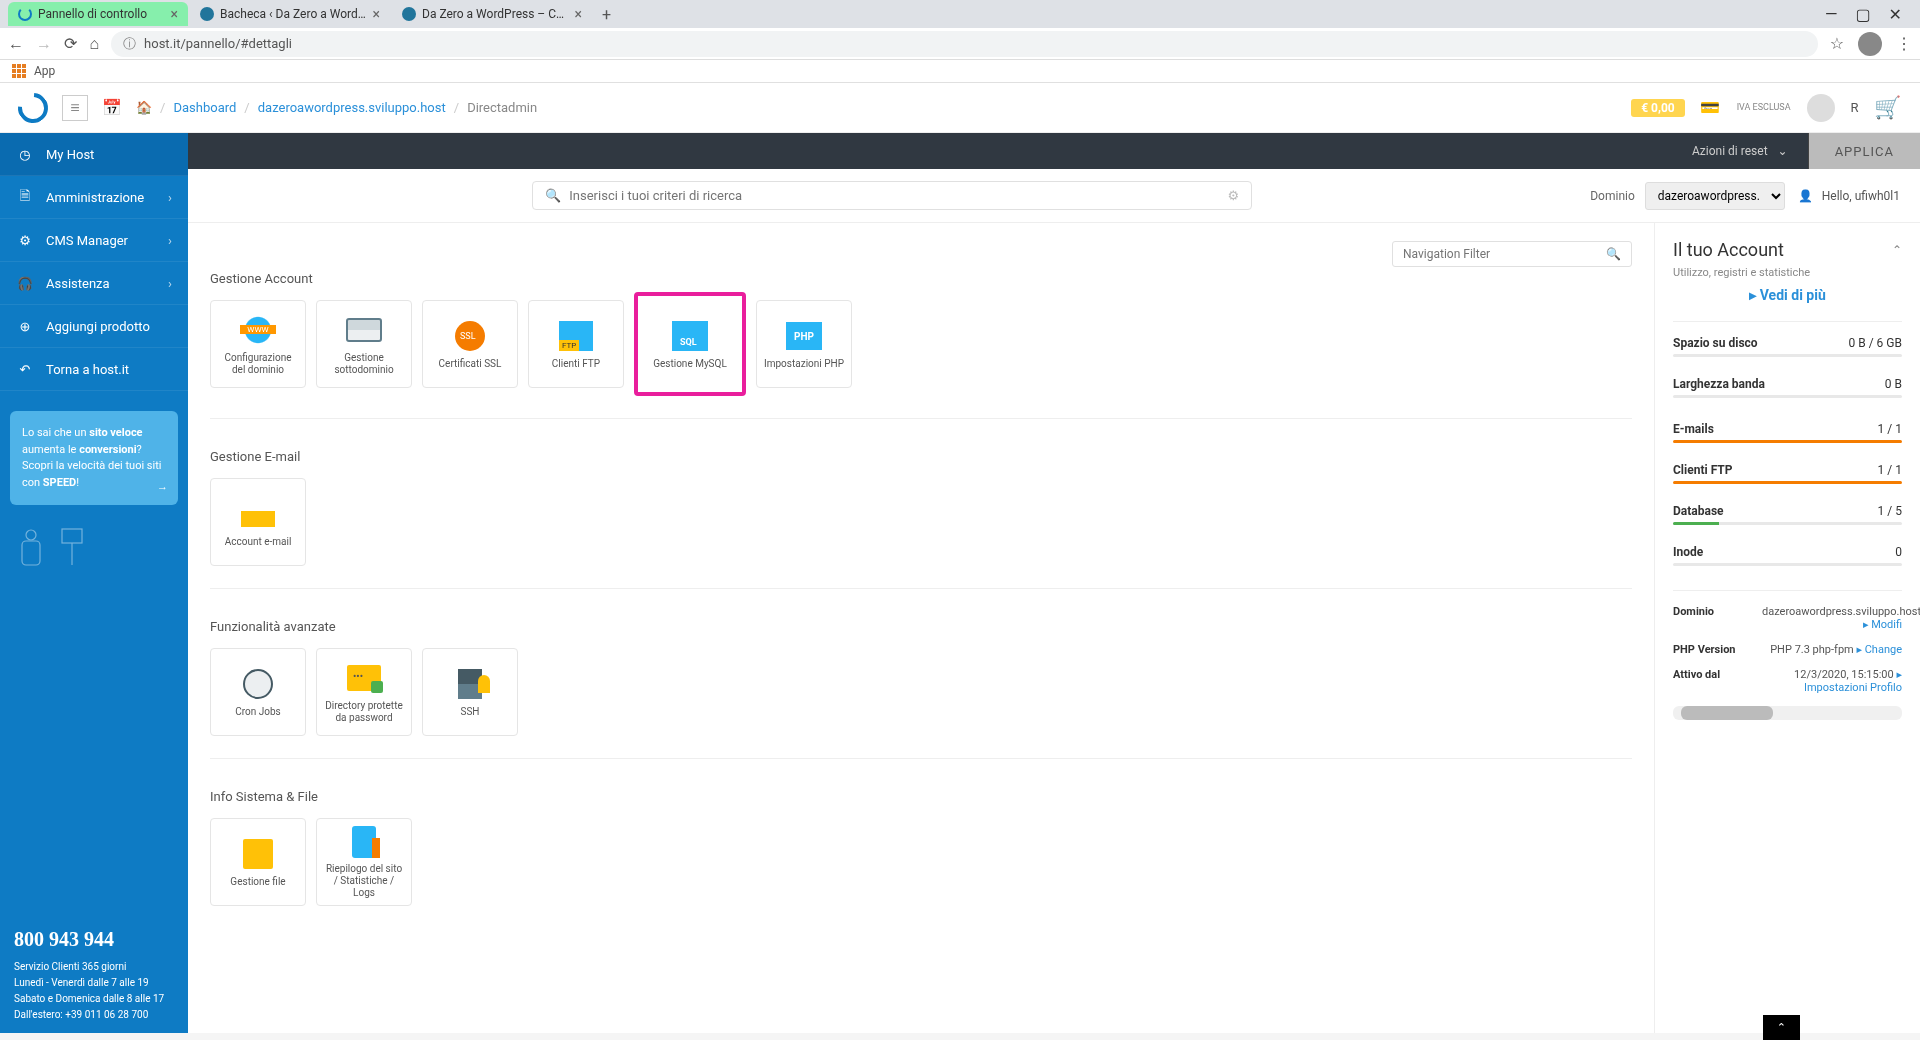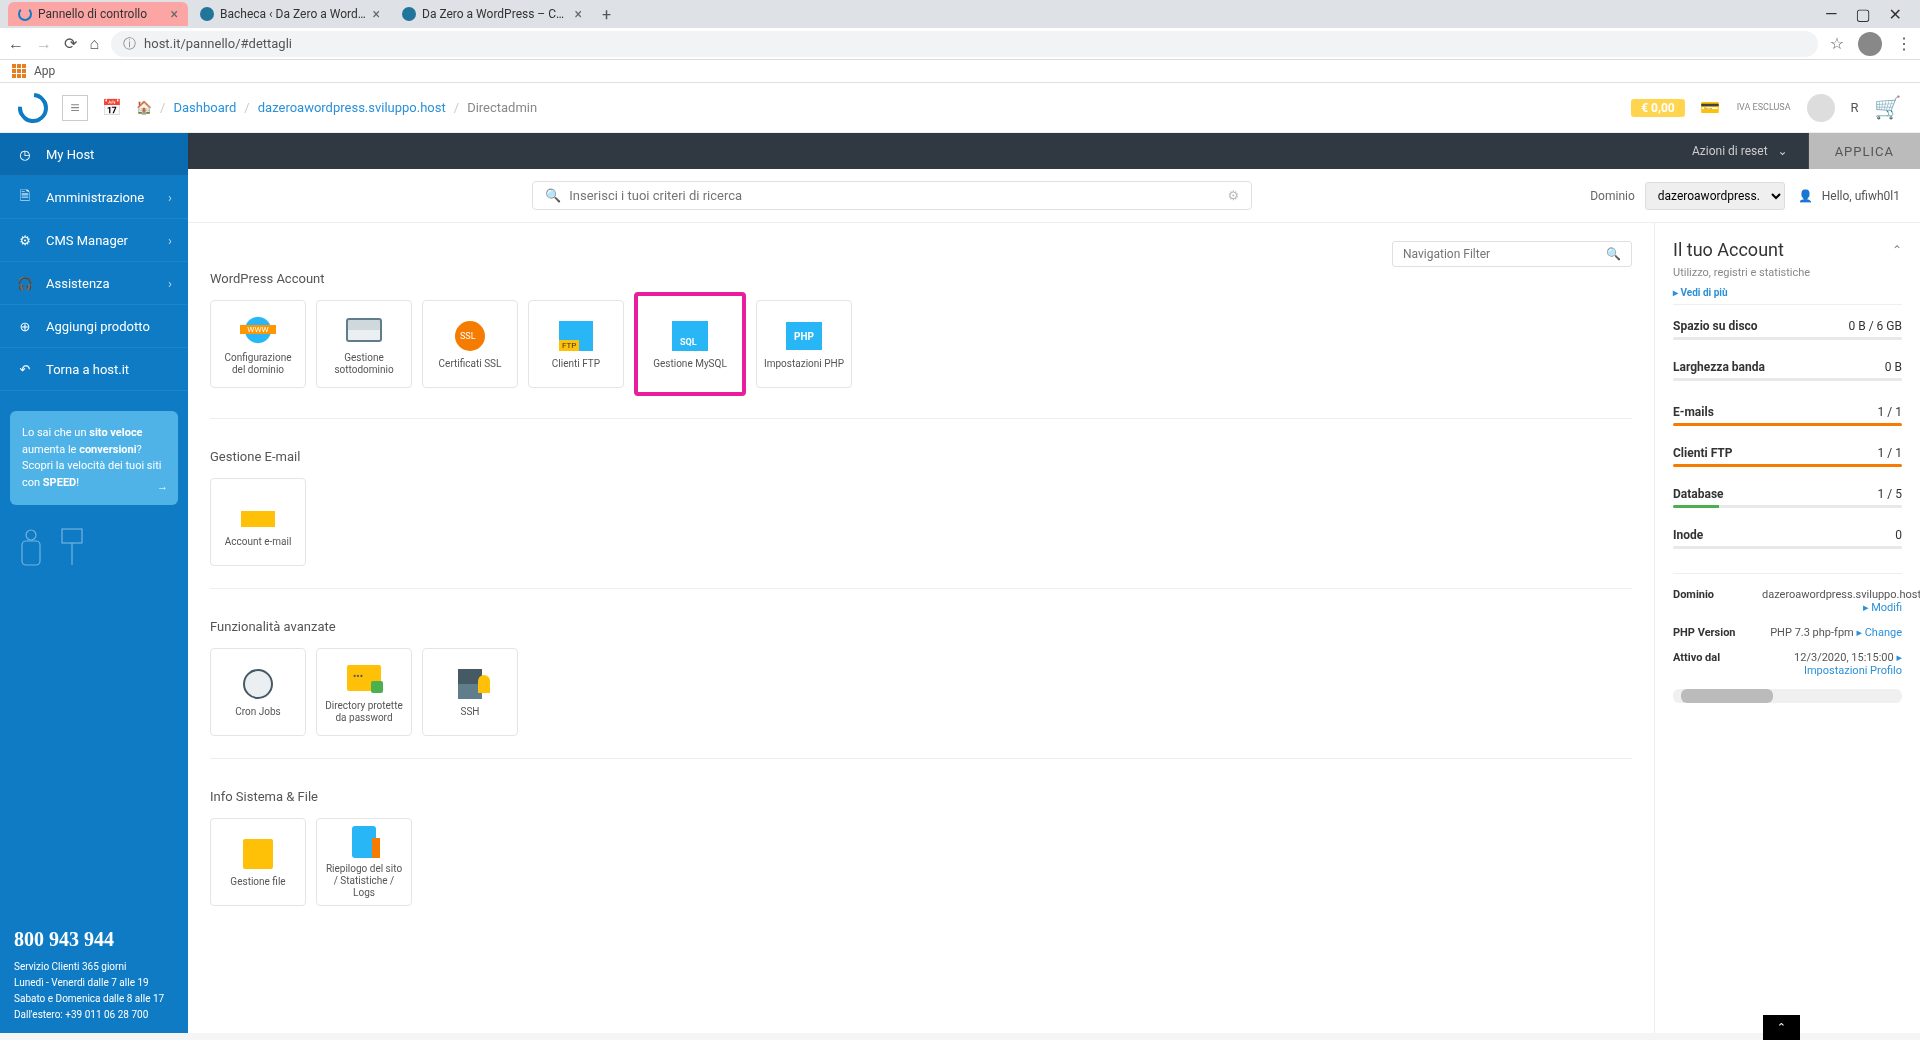--- a/index.html
+++ b/index.html
@@ -1,21 +1,21 @@
 <!DOCTYPE html>
 <html><head>
 <meta charset="utf-8">
 <style>
 * { margin: 0; padding: 0; box-sizing: border-box; font-family: -apple-system, BlinkMacSystemFont, "Segoe UI", Roboto, Arial, sans-serif; }
 body { background: #f5f5f5; overflow: hidden; }
 
 
 .browser-chrome { background: #dee1e6; }
 .tab-bar { display: flex; align-items: center; height: 28px; padding: 0 8px; gap: 2px; }
-.tab { display: flex; align-items: center; gap: 6px; padding: 4px 10px; font-size: 12px; background: #fca5a5; border-radius: 6px 6px 0 0; min-width: 180px; max-width: 200px; }
+.tab { display: flex; align-items: center; gap: 6px; padding: 4px 10px; font-size: 12px; background: #86efac; border-radius: 6px 6px 0 0; min-width: 180px; max-width: 200px; }
 .tab.inactive { background: transparent; }
 .tab-favicon { width: 14px; height: 14px; border-radius: 50%; }
 .tab-title { flex: 1; white-space: nowrap; overflow: hidden; text-overflow: ellipsis; color: #333; }
 .tab-close { color: #666; cursor: pointer; font-size: 14px; }
 .new-tab { padding: 4px 8px; color: #555; cursor: pointer; font-size: 16px; }
 .window-controls { margin-left: auto; display: flex; gap: 18px; padding: 0 10px; color: #333; }
 .window-controls span { cursor: pointer; }
 
 .url-bar { display: flex; align-items: center; height: 32px; padding: 0 8px; gap: 12px; background: #fff; border-bottom: 1px solid #ddd; }
 .nav-btn { color: #555; cursor: pointer; font-size: 16px; }
@@ -84,21 +84,21 @@
 .tile { width: 96px; height: 88px; border: 1px solid #e5e5e5; border-radius: 4px; display: flex; flex-direction: column; align-items: center; justify-content: center; cursor: pointer; padding: 6px; }
 .tile.highlight { border: 4px solid #e91e9c; width: 112px; height: 104px; margin-top: -8px; }
 .tile-icon { width: 40px; height: 36px; display: flex; align-items: center; justify-content: center; font-size: 28px; }
 .tile-label { font-size: 10px; color: #555; text-align: center; line-height: 1.2; margin-top: 4px; }
 
 
 .account-panel { width: 266px; border-left: 1px solid #eee; padding: 16px 18px; overflow-y: auto; font-size: 12px; }
 .account-header { display: flex; align-items: center; justify-content: space-between; margin-bottom: 6px; }
 .account-title { font-size: 18px; color: #333; }
 .account-sub { font-size: 11px; color: #888; margin-bottom: 8px; }
-.more-link { color: #2b90d9; font-size: 10px; font-weight: bold; cursor: pointer; display: block; margin-bottom: 6px; }
+.more-link { color: #2b90d9; font-size: 14px; font-weight: bold; cursor: pointer; display: block; margin-bottom: 18px; text-align: center; }
 .stat-block { border-top: 1px solid #eee; padding: 14px 0 4px; }
 .stat { margin-bottom: 20px; }
 .stat-row { display: flex; justify-content: space-between; font-size: 12px; color: #333; margin-bottom: 4px; }
 .stat-row .label { font-weight: bold; }
 .bar { height: 3px; background: #e8e8e8; border-radius: 2px; overflow: hidden; }
 .bar-fill { height: 100%; background: #f57c00; }
 .bar-fill.green { background: #4caf50; }
 .info-block { border-top: 1px solid #eee; padding-top: 14px; }
 .info-row { display: flex; justify-content: space-between; align-items: flex-start; margin-bottom: 12px; font-size: 11px; }
 .info-row .k { color: #333; font-weight: bold; }
@@ -298,21 +298,21 @@
     </div>
 
     <div class="panel-body">
       <div class="panel-main">
         <div class="nav-filter">
           <input type="text" placeholder="Navigation Filter" style="">
           <span>🔍</span>
         </div>
 
         <div class="section">
-          <div class="section-title">WordPress Account</div>
+          <div class="section-title">Gestione Account</div>
           <div class="grid-row">
             <div class="tile">
                 <div class="tile-icon">
                   <div class="ico-www"></div>
                 </div>
                 <div class="tile-label">Configurazione del dominio</div>
               </div>
             <div class="tile">
                 <div class="tile-icon">
                   <div class="ico-sub"></div>

